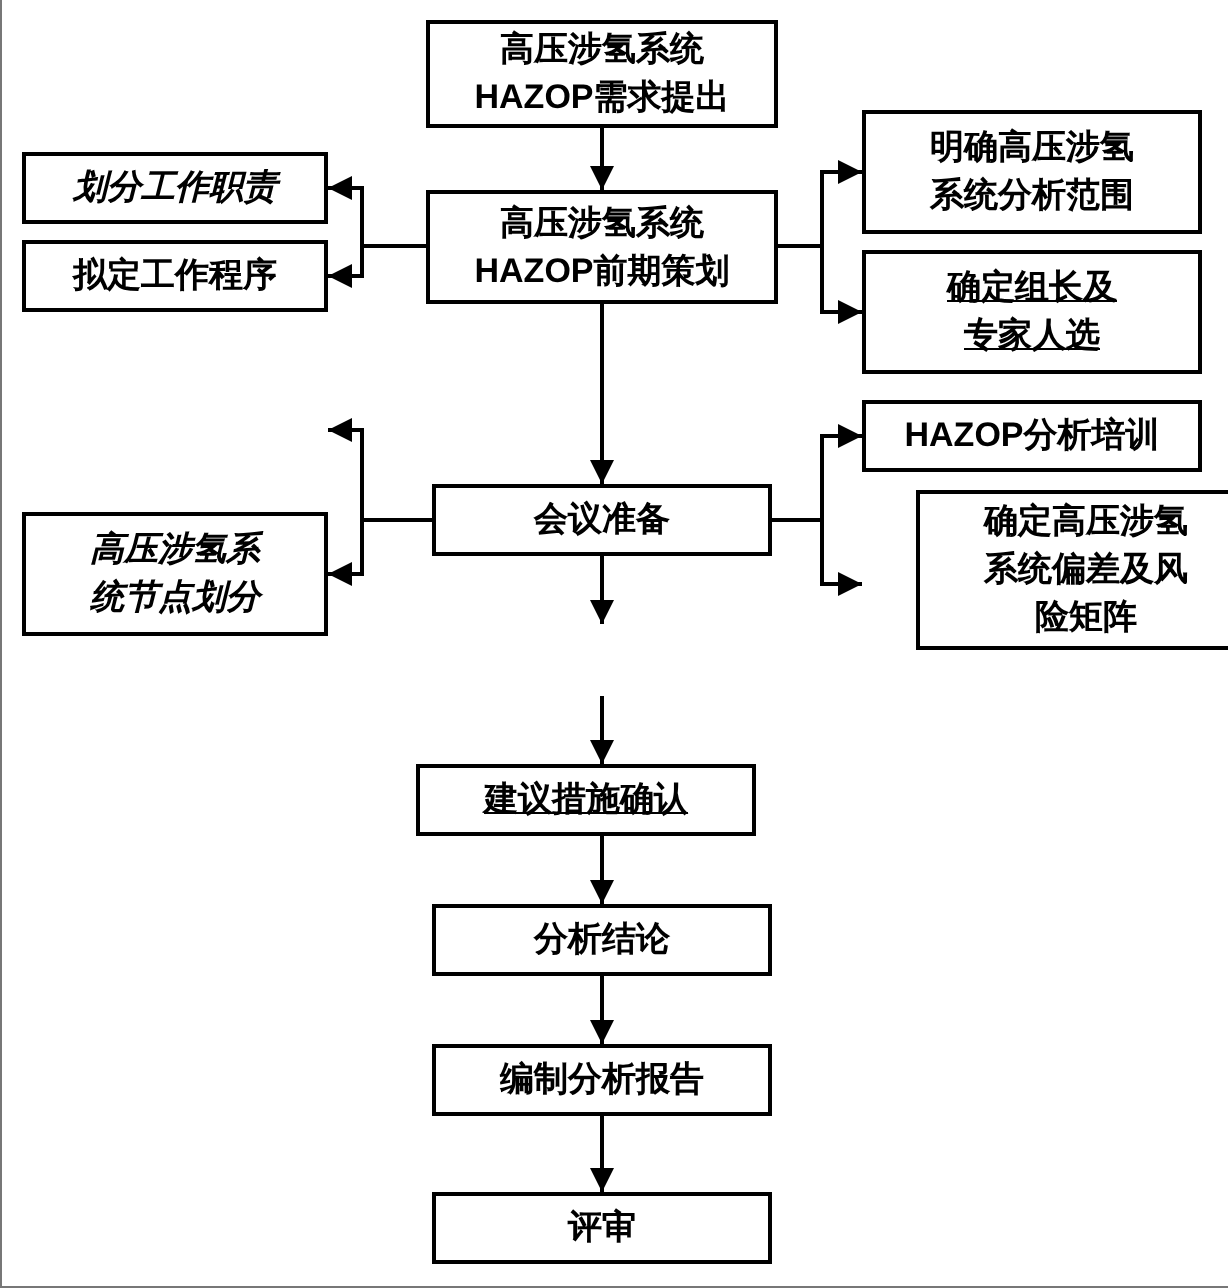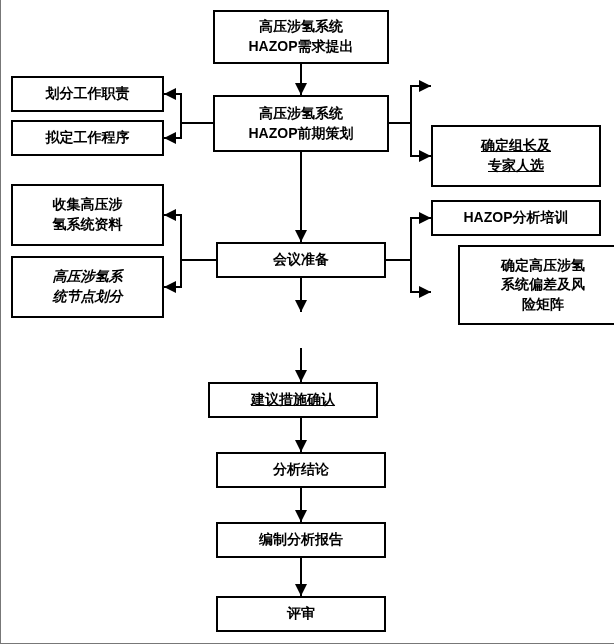--- a/index.html
+++ b/index.html
@@ -27,21 +27,21 @@
   .node {
     position: absolute;
     box-sizing: border-box;
     border: 2px solid #000;
     background: #fff;
     display: flex;
     align-items: center;
     justify-content: center;
     text-align: center;
     white-space: pre-line;
-    font-size: 14px;
+    font-size: 17px;
     font-weight: 700;
     line-height: 1.4;
     color: #000;
     padding: 2px 4px;
   }
 </style>
 </head>
 <body>
 
 <div class="canvas">
@@ -89,30 +89,30 @@
 
 
   <div class="node" style="left:207px; top:382px; width:170px; height:36px;text-decoration:underline;">建议措施确认</div>
 
   <div class="node" style="left:215px; top:452px; width:170px; height:36px;text-align:center;">分析结论</div>
 
   <div class="node" style="left:215px; top:522px; width:170px; height:36px;">编制分析报告</div>
 
   <div class="node" style="left:215px; top:596px; width:170px; height:36px;">评审</div>
 
-  <div class="node" style="left:10px; top:76px;  width:153px; height:36px;">划分工作职责</div>
+  <div class="node" style="left:10px; top:76px;  width:153px; height:36px;font-style:italic;">划分工作职责</div>
 
   <div class="node" style="left:10px; top:120px; width:153px; height:36px;">拟定工作程序</div>
 
-  <div class="node" style="left:10px; top:184px; width:153px; height:62px;">收集高压涉
-氢系统资料</div>
 
   <div class="node" style="left:10px; top:256px; width:153px; height:62px;font-style:italic;">高压涉氢系
 统节点划分</div>
 
+  <div class="node" style="left:430px; top:55px;  width:170px; height:62px;">明确高压涉氢
+系统分析范围</div>
 
   <div class="node" style="left:430px; top:125px; width:170px; height:62px;text-decoration:underline;">确定组长及
 专家人选</div>
 
   <div class="node" style="left:430px; top:200px; width:170px; height:36px;">HAZOP分析培训</div>
 
   <div class="node" style="left:430px; top:245px; width:170px; height:80px;margin-left:27px;">确定高压涉氢
 系统偏差及风
 险矩阵</div>
 

